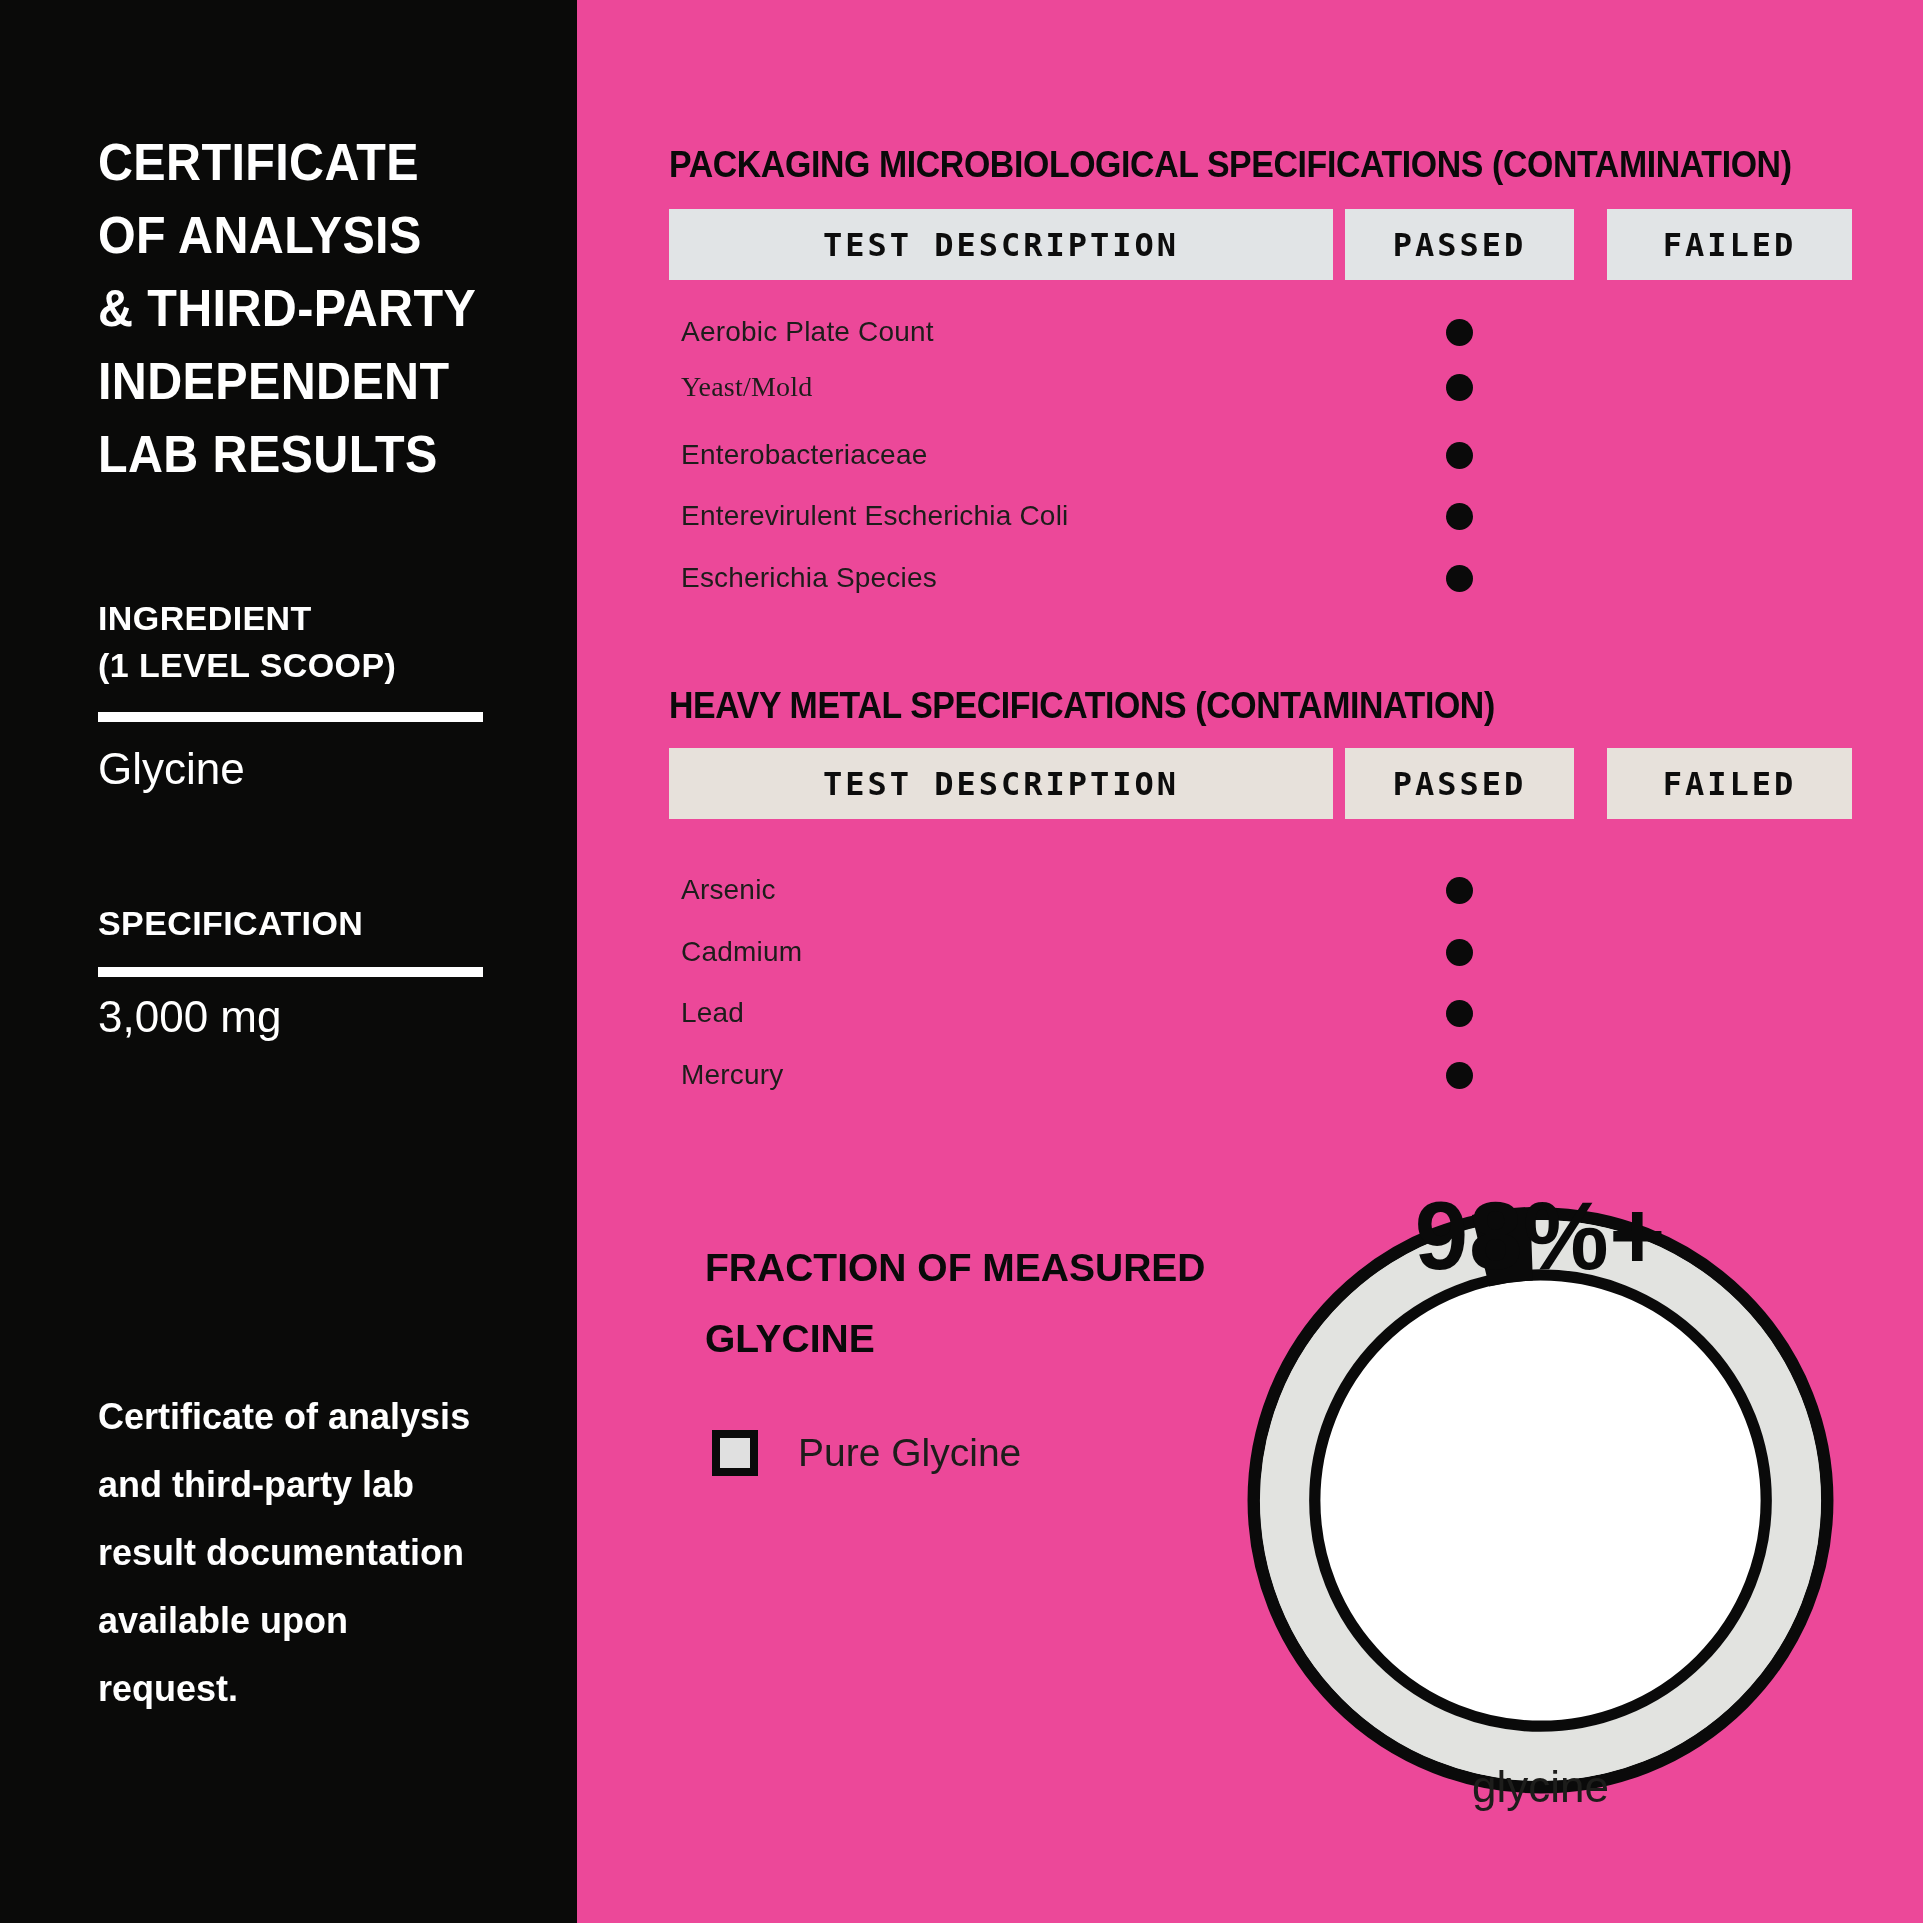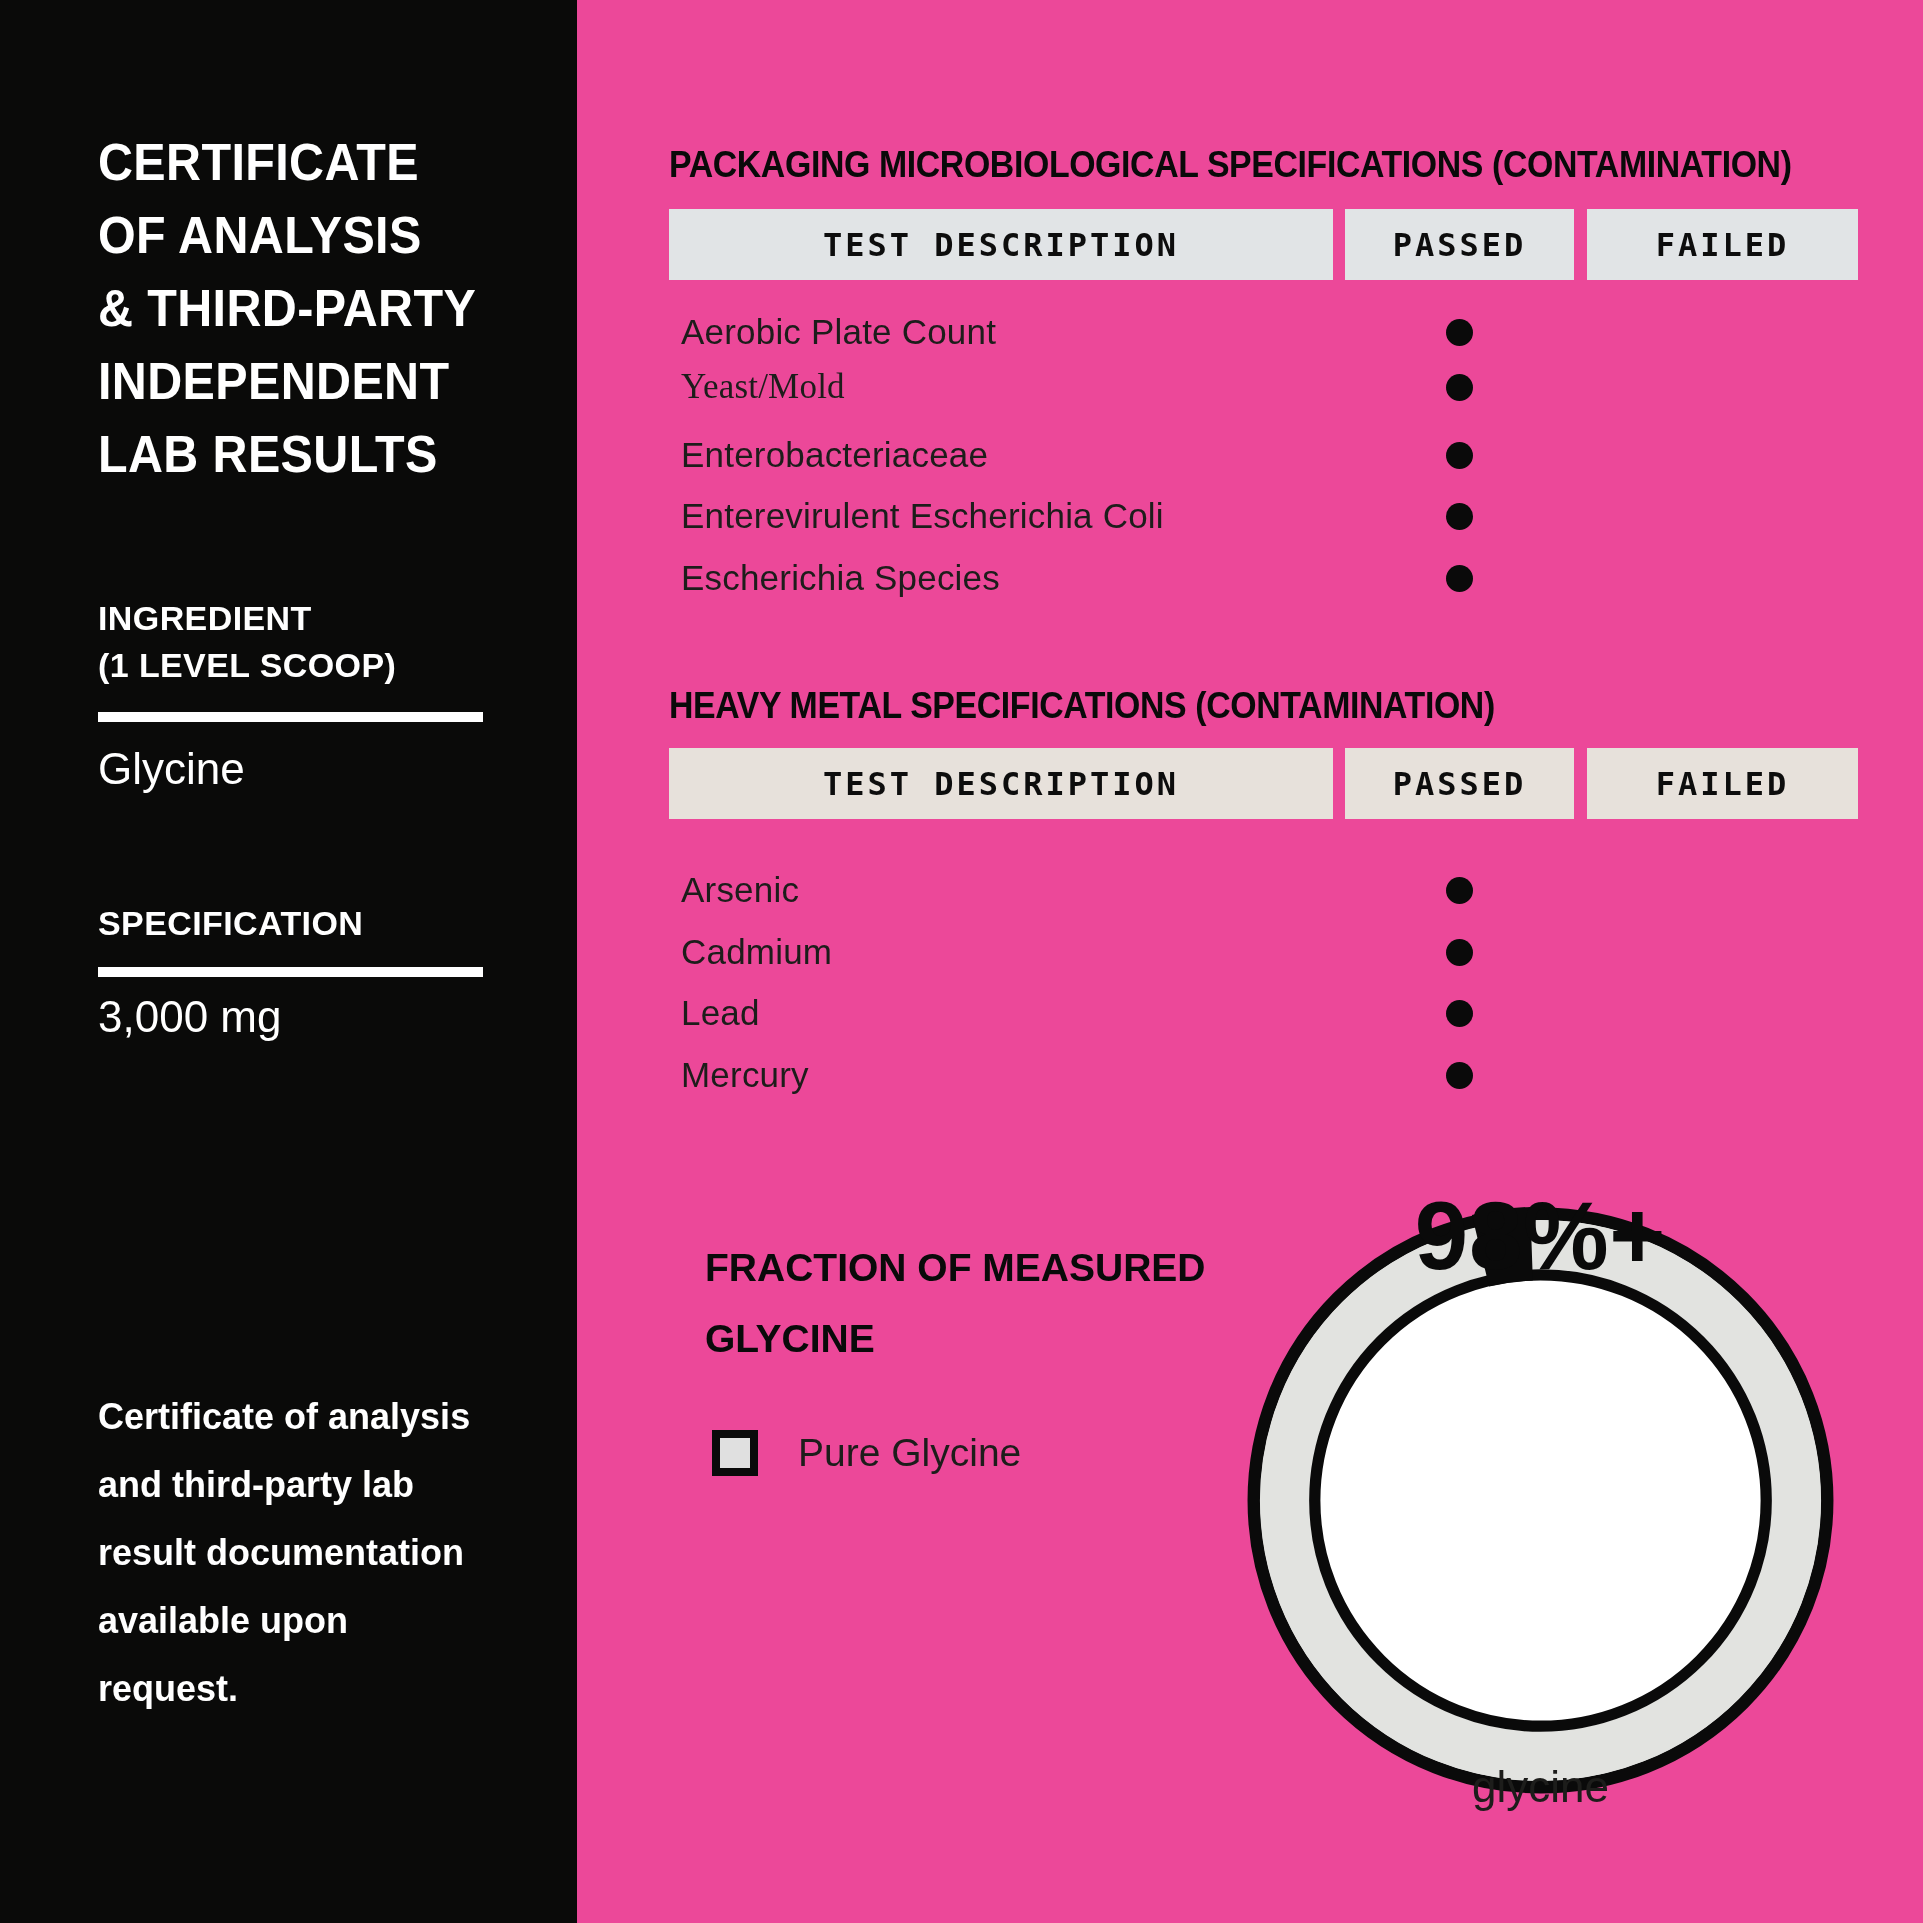--- a/index.html
+++ b/index.html
@@ -32,27 +32,27 @@
   .t2{top:685px;}
 
   .thead{position:absolute;left:669px;width:1171px;height:71px;}
   .thead1{top:209px;}
   .thead2{top:748px;}
   .th{position:absolute;top:0;height:71px;display:flex;align-items:center;justify-content:center;
       font-family:"DejaVu Sans Mono",monospace;font-weight:700;font-size:32px;letter-spacing:3px;
       color:#0d0d0d;}
   .th-test{left:0;width:664px;}
   .th-passed{left:676px;width:229px;}
-  .th-failed{left:918px;width:271px;}
+  .th-failed{left:938px;width:245px;}
   .thead1 .th{background:#e1e4e6;}
   .thead2 .th{background:#e7e1db;}
 
   .trow{position:absolute;left:669px;width:1171px;height:62px;}
   .td-test{position:absolute;left:12px;top:0;height:62px;display:flex;align-items:center;
-           font-weight:300;font-size:35px;color:#1d1d1b;letter-spacing:0.2px;}
+           font-weight:300;font-size:28px;color:#1d1d1b;letter-spacing:0.2px;}
   .td-mark{position:absolute;top:0;height:62px;display:flex;align-items:center;justify-content:center;}
   .td-passed{left:676px;width:229px;}
   .td-failed{left:918px;width:243px;}
   .dot{width:27px;height:27px;border-radius:50%;background:#0a0a0a;display:block;}
 
   
   .r1-0{top:301px;} .r1-1{top:356px;font-family:Liberation Serif, serif;} .r1-2{top:424px;} .r1-3{top:485px;} .r1-4{top:547px;}
   
   .r2-0{top:859px;} .r2-1{top:921px;} .r2-2{top:982px;} .r2-3{top:1044px;}
 

